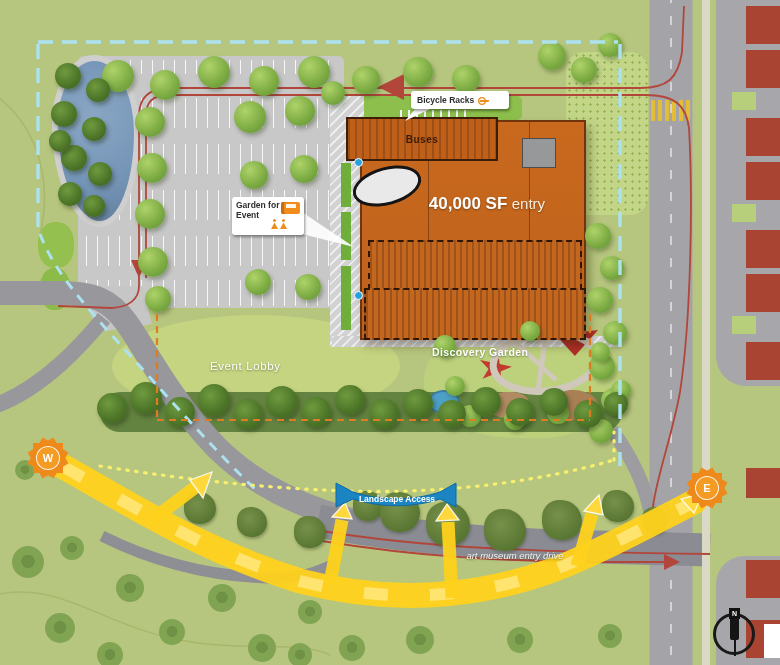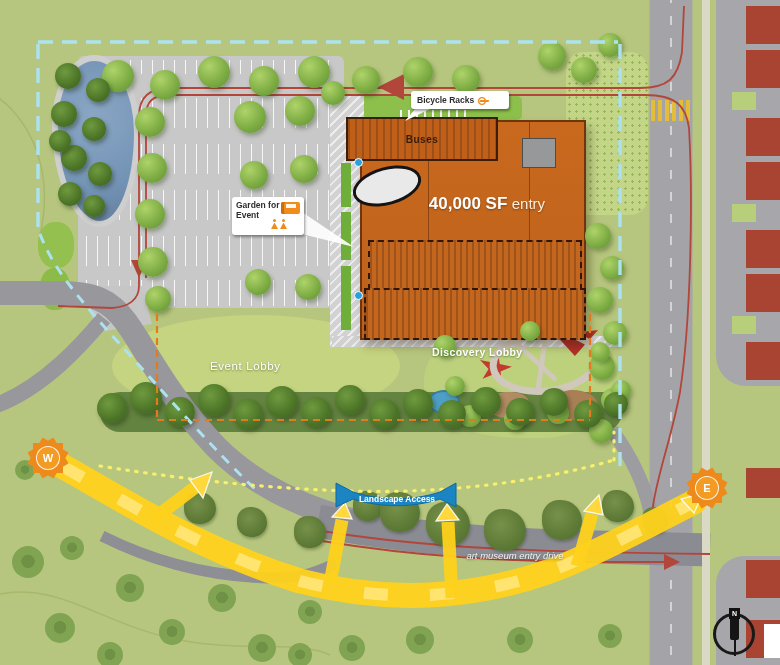--- a/index.html
+++ b/index.html
@@ -327,21 +327,21 @@
         <polygon points="447,504 436,521 459,520"></polygon>
         <polygon points="599,495 584,511 603,515"></polygon>
         <polygon points="703,493 681,499 694,513"></polygon>
       </g>
     </g>
     <path d="M 336,483 L 336,507 L 353,499 C 382,508 412,508 440,499 L 456,507 L 456,483 L 440,492 C 412,501 382,501 353,492 Z" fill="#1b84c2" stroke="#0f6aa3" stroke-width="1"></path>
   </svg>
 
   <div class="layer z6">
     <div class="map-label event-lawn">Event Lobby</div>
-    <div class="map-label disc-garden">Discovery Lobby</div>
+    <div class="map-label disc-garden">Discovery Garden</div>
     <div class="map-label mw-sub">art museum entry drive</div>
     <div class="abs ribbon-txt">Landscape Access</div>
     <div class="co co-bike">
       <span>Bicycle Racks</span>
       <span class="bike-ico">
           <i></i>
           <i></i>
           <b></b>
         </span>
     </div>

